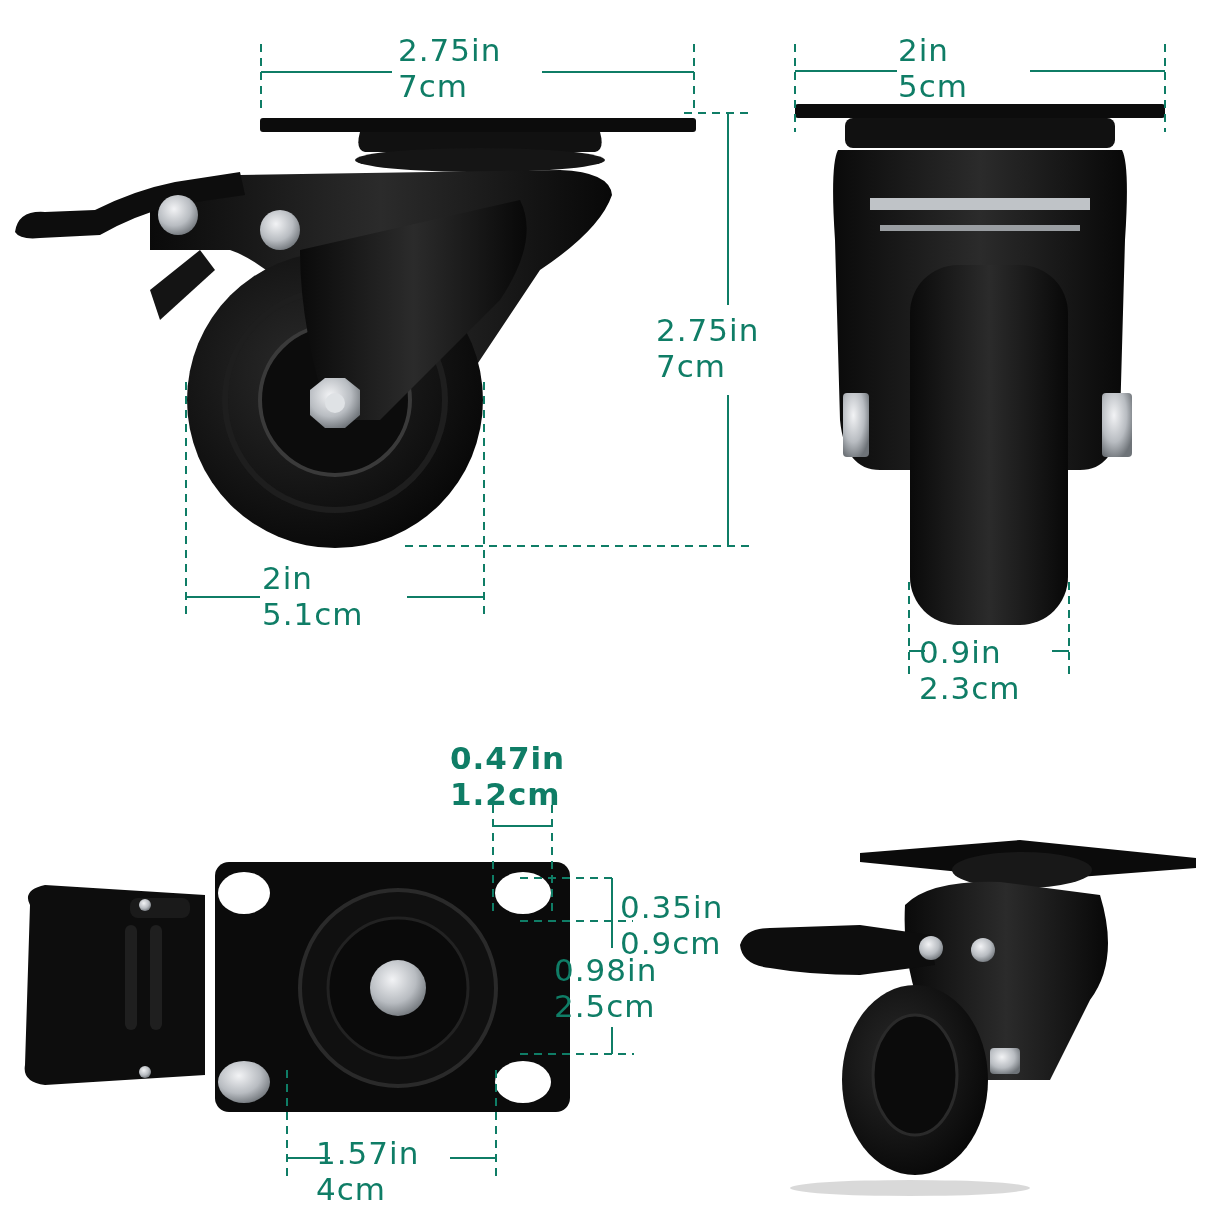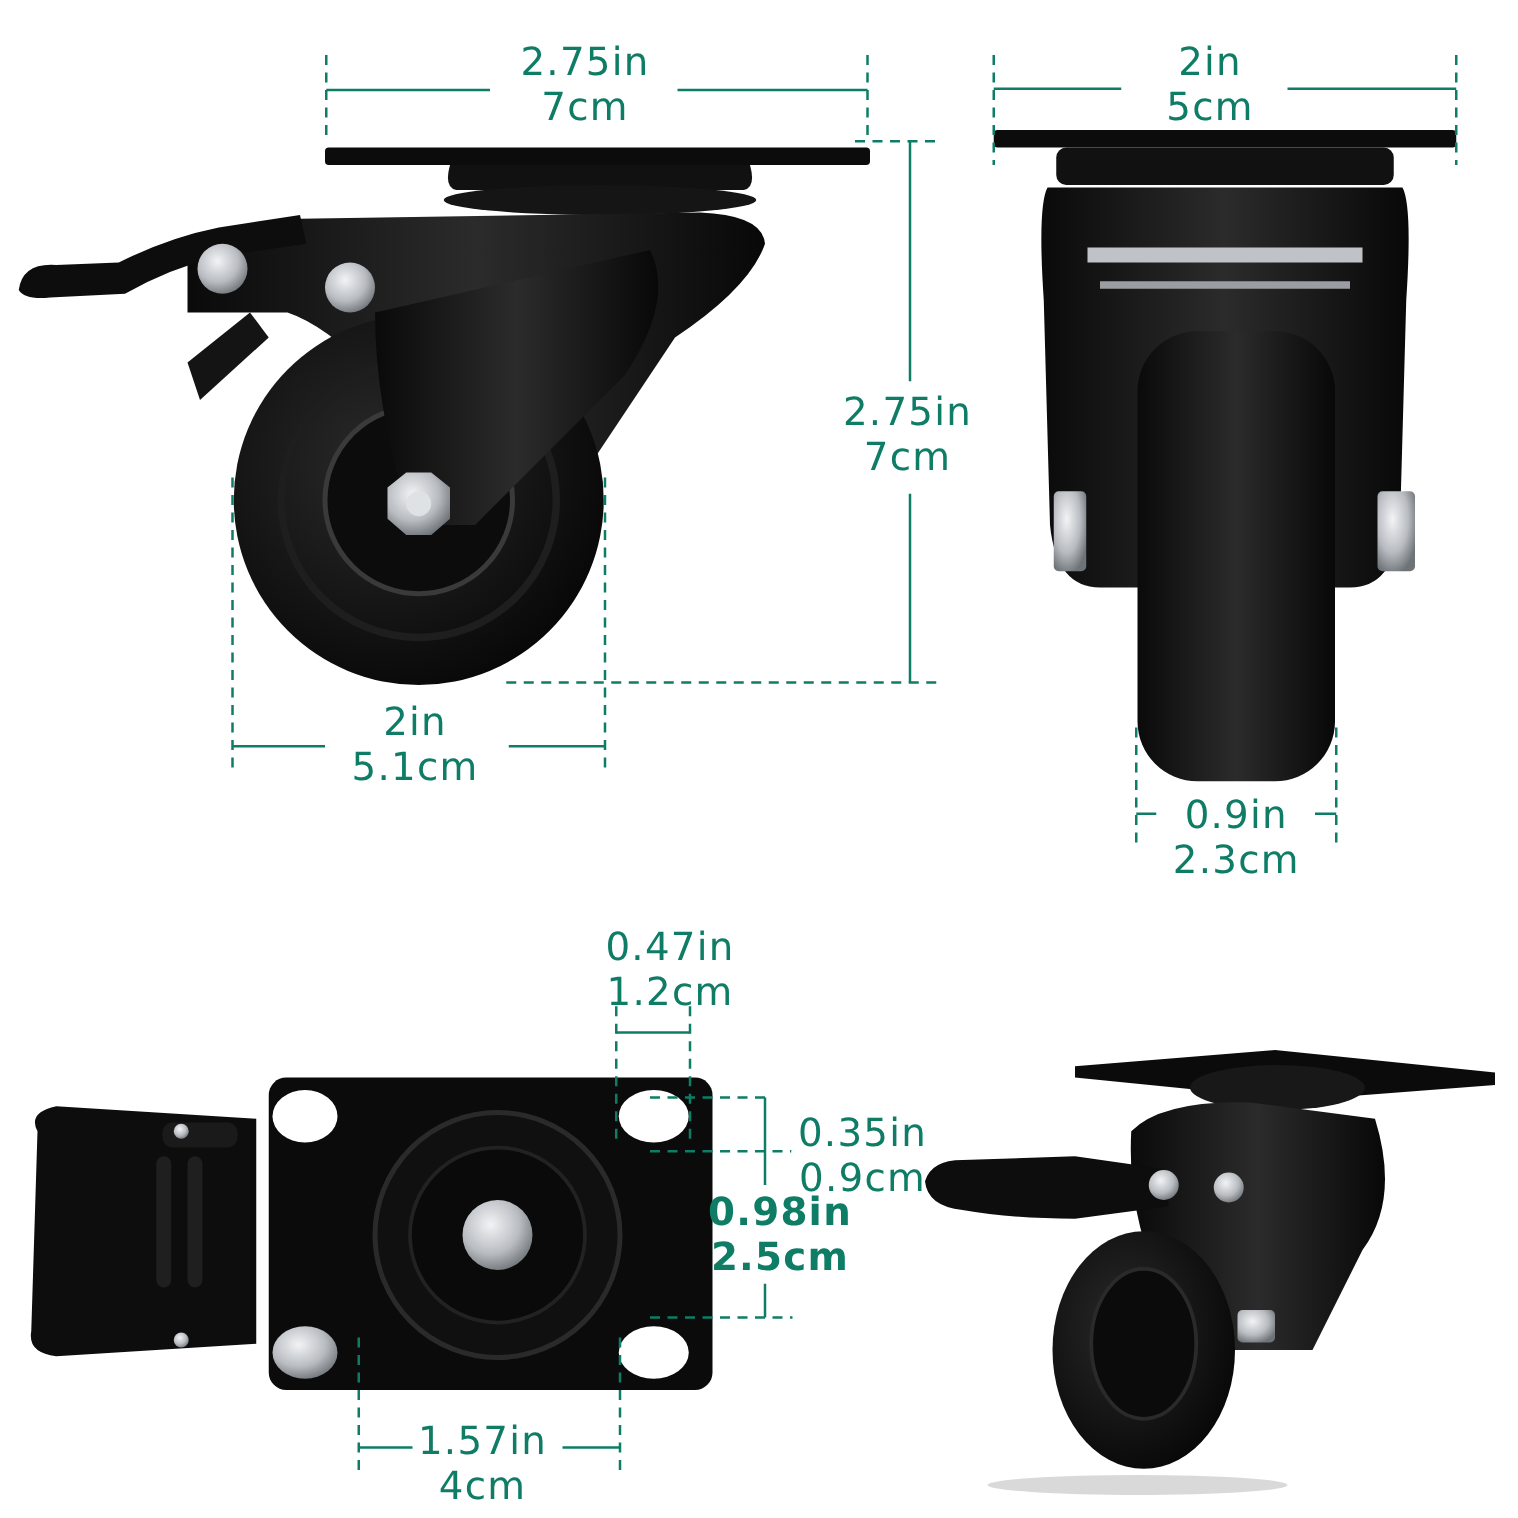--- a/index.html
+++ b/index.html
@@ -1,17 +1,17 @@
 <!DOCTYPE html>
 <html><head>
 <meta charset="utf-8">
 <style>
   html,body{margin:0;padding:0;background:#ffffff;}
   body{width:1214px;height:1214px;position:relative;overflow:hidden;font-family:"DejaVu Sans","Liberation Sans",sans-serif;}
-  .dim{position:absolute;color:#0f7d66;font-size:31px;line-height:36px;text-align:center;letter-spacing:1px;white-space:nowrap;}
+  .dim{position:absolute;color:#0f7d66;font-size:31px;line-height:36px;text-align:left;letter-spacing:1px;white-space:nowrap;}
   .dim span{display:block;}
   svg{position:absolute;left:0;top:0;}
 </style>
 </head>
 <body>
 
 <svg width="1214" height="1214" viewBox="0 0 1214 1214">
   <defs>
     <radialGradient id="tire" cx="0.4" cy="0.4" r="0.7">
       <stop offset="0" stop-color="#2a2a2a"></stop>
@@ -162,31 +162,31 @@
 <div class="dim" style="left:898px;top:32px;width:140px;">
   <span>2in</span>
   <span>5cm</span>
 </div>
 
 <div class="dim" style="left:919px;top:634px;width:140px;">
   <span>0.9in</span>
   <span>2.3cm</span>
 </div>
 
-<div class="dim" style="left:466px;top:740px;width:140px;">
+<div class="dim" style="left:450px;top:740px;width:140px;font-weight:bold;">
   <span>0.47in</span>
   <span>1.2cm</span>
 </div>
 
 <div class="dim" style="left:620px;top:889px;width:140px;">
   <span>0.35in</span>
   <span>0.9cm</span>
 </div>
 
-<div class="dim" style="left:554px;top:952px;width:140px;font-weight:bold;">
+<div class="dim" style="left:554px;top:952px;width:140px;">
   <span>0.98in</span>
   <span>2.5cm</span>
 </div>
 
 <div class="dim" style="left:316px;top:1122px;width:140px;margin-top:13px;">
   <span>1.57in</span>
   <span>4cm</span>
 </div>
 
 </body></html>

